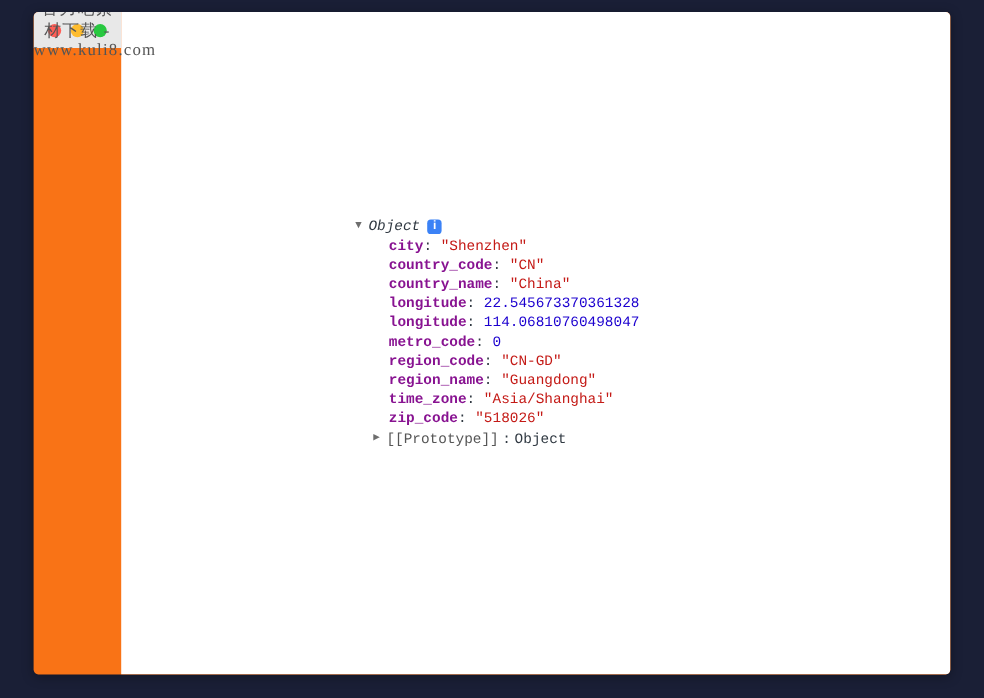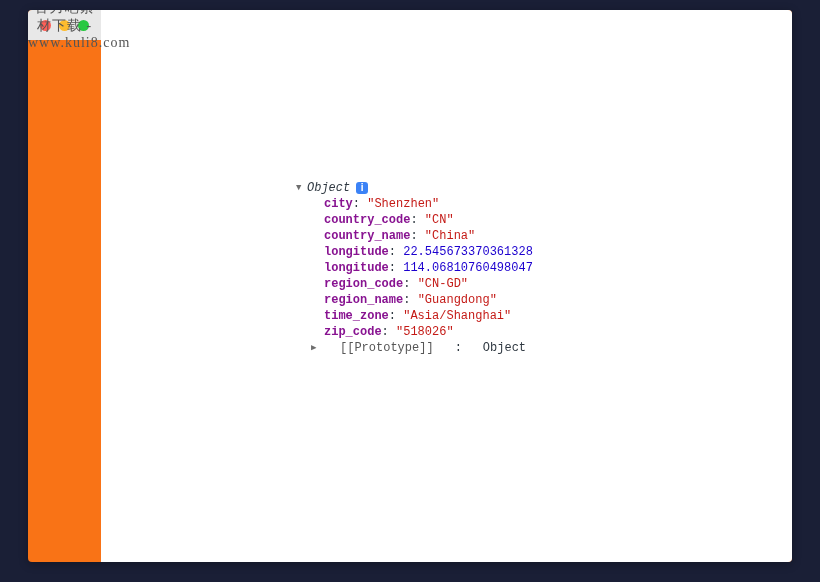--- a/index.html
+++ b/index.html
@@ -91,21 +91,21 @@
   .prop {
     white-space: nowrap;
   }
   .key { color: #881391; font-weight: bold; }
   .colon { color: #303942; }
   .str { color: #c41a16; }
   .num { color: #1c00cf; }
   .proto-line {
     display: flex;
     align-items: center;
-    gap: 21px;
+    gap: 3px;
     padding-left: 15px;
     font-family: Liberation Mono, monospace;
   }
   .proto-key { color: #565656; }
 </style>
 </head>
 <body>
 
 <div class="window">
   <div class="titlebar">
@@ -141,20 +141,23 @@
 
 
       <div class="prop">
         <span class="key">longitude</span><span class="colon">: </span><span class="num">22.545673370361328</span>
       </div>
 
       <div class="prop">
         <span class="key">longitude</span><span class="colon">: </span><span class="num">114.06810760498047</span>
       </div>
 
+      <div class="prop">
+        <span class="key">metro_code</span><span class="colon">: </span><span class="num">0</span>
+      </div>
 
       <div class="prop">
         <span class="key">region_code</span><span class="colon">: </span><span class="str">"CN-GD"</span>
       </div>
 
       <div class="prop">
         <span class="key">region_name</span><span class="colon">: </span><span class="str">"Guangdong"</span>
       </div>
 
       <div class="prop">

